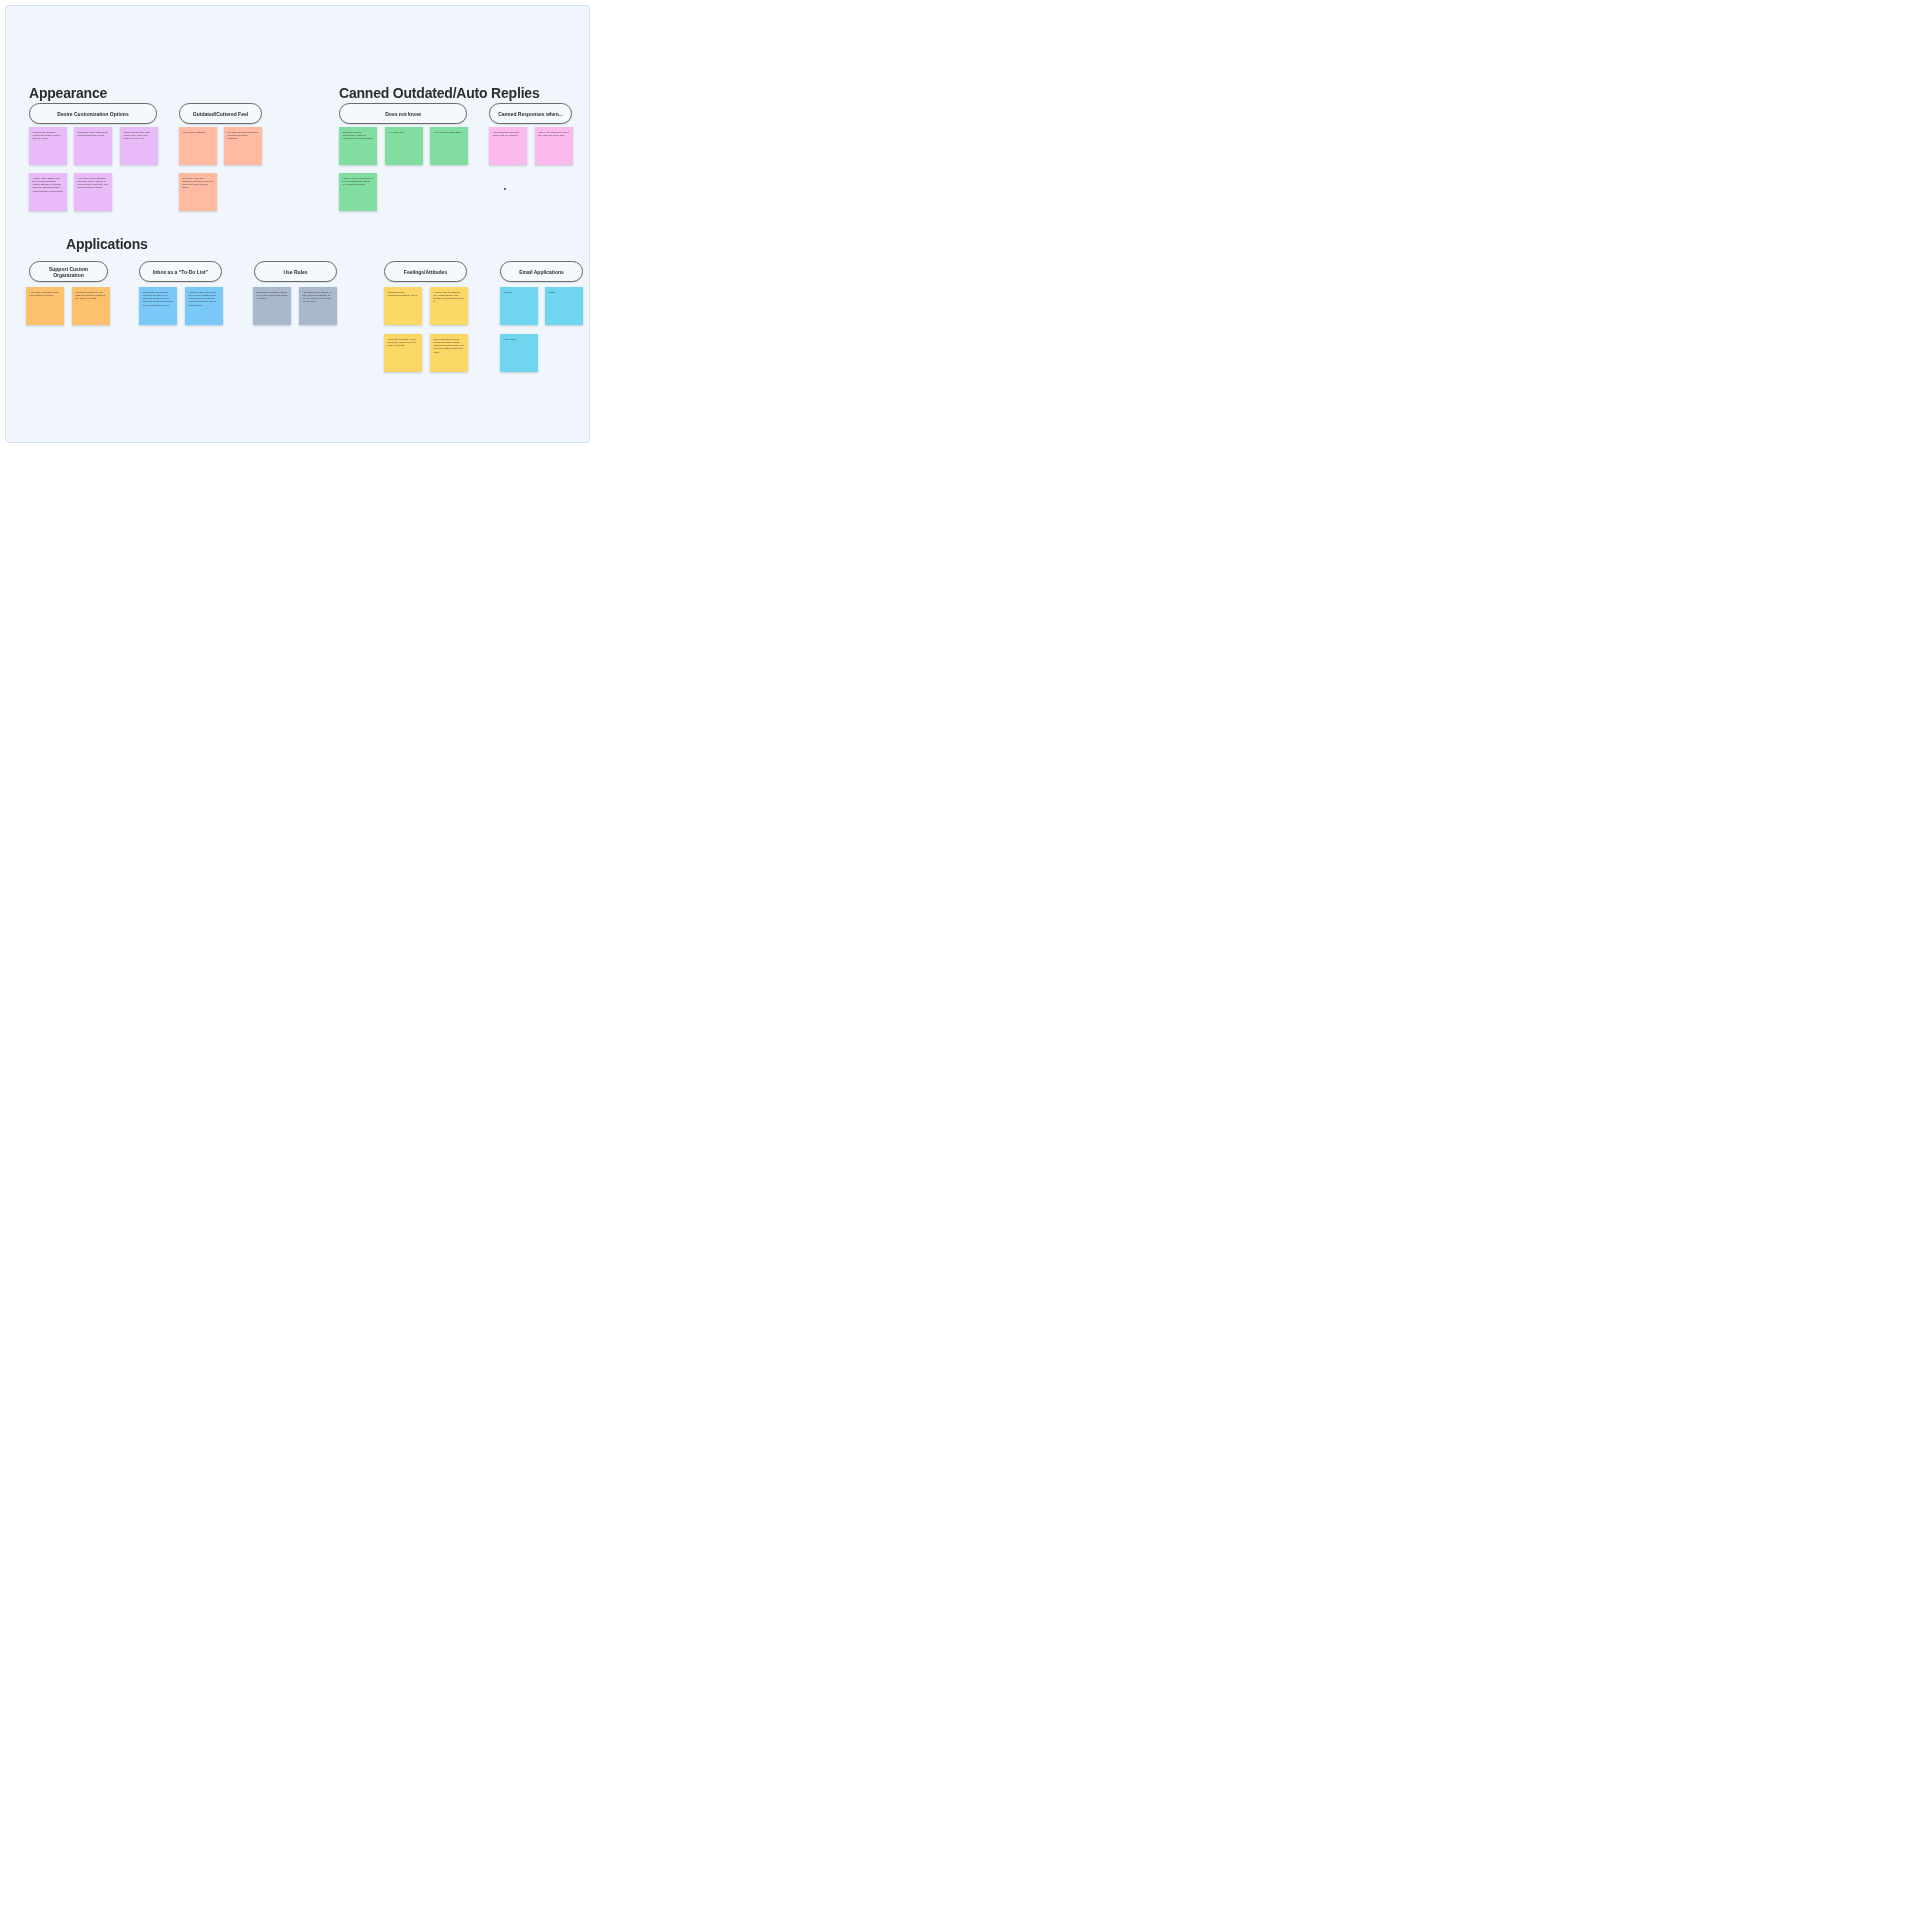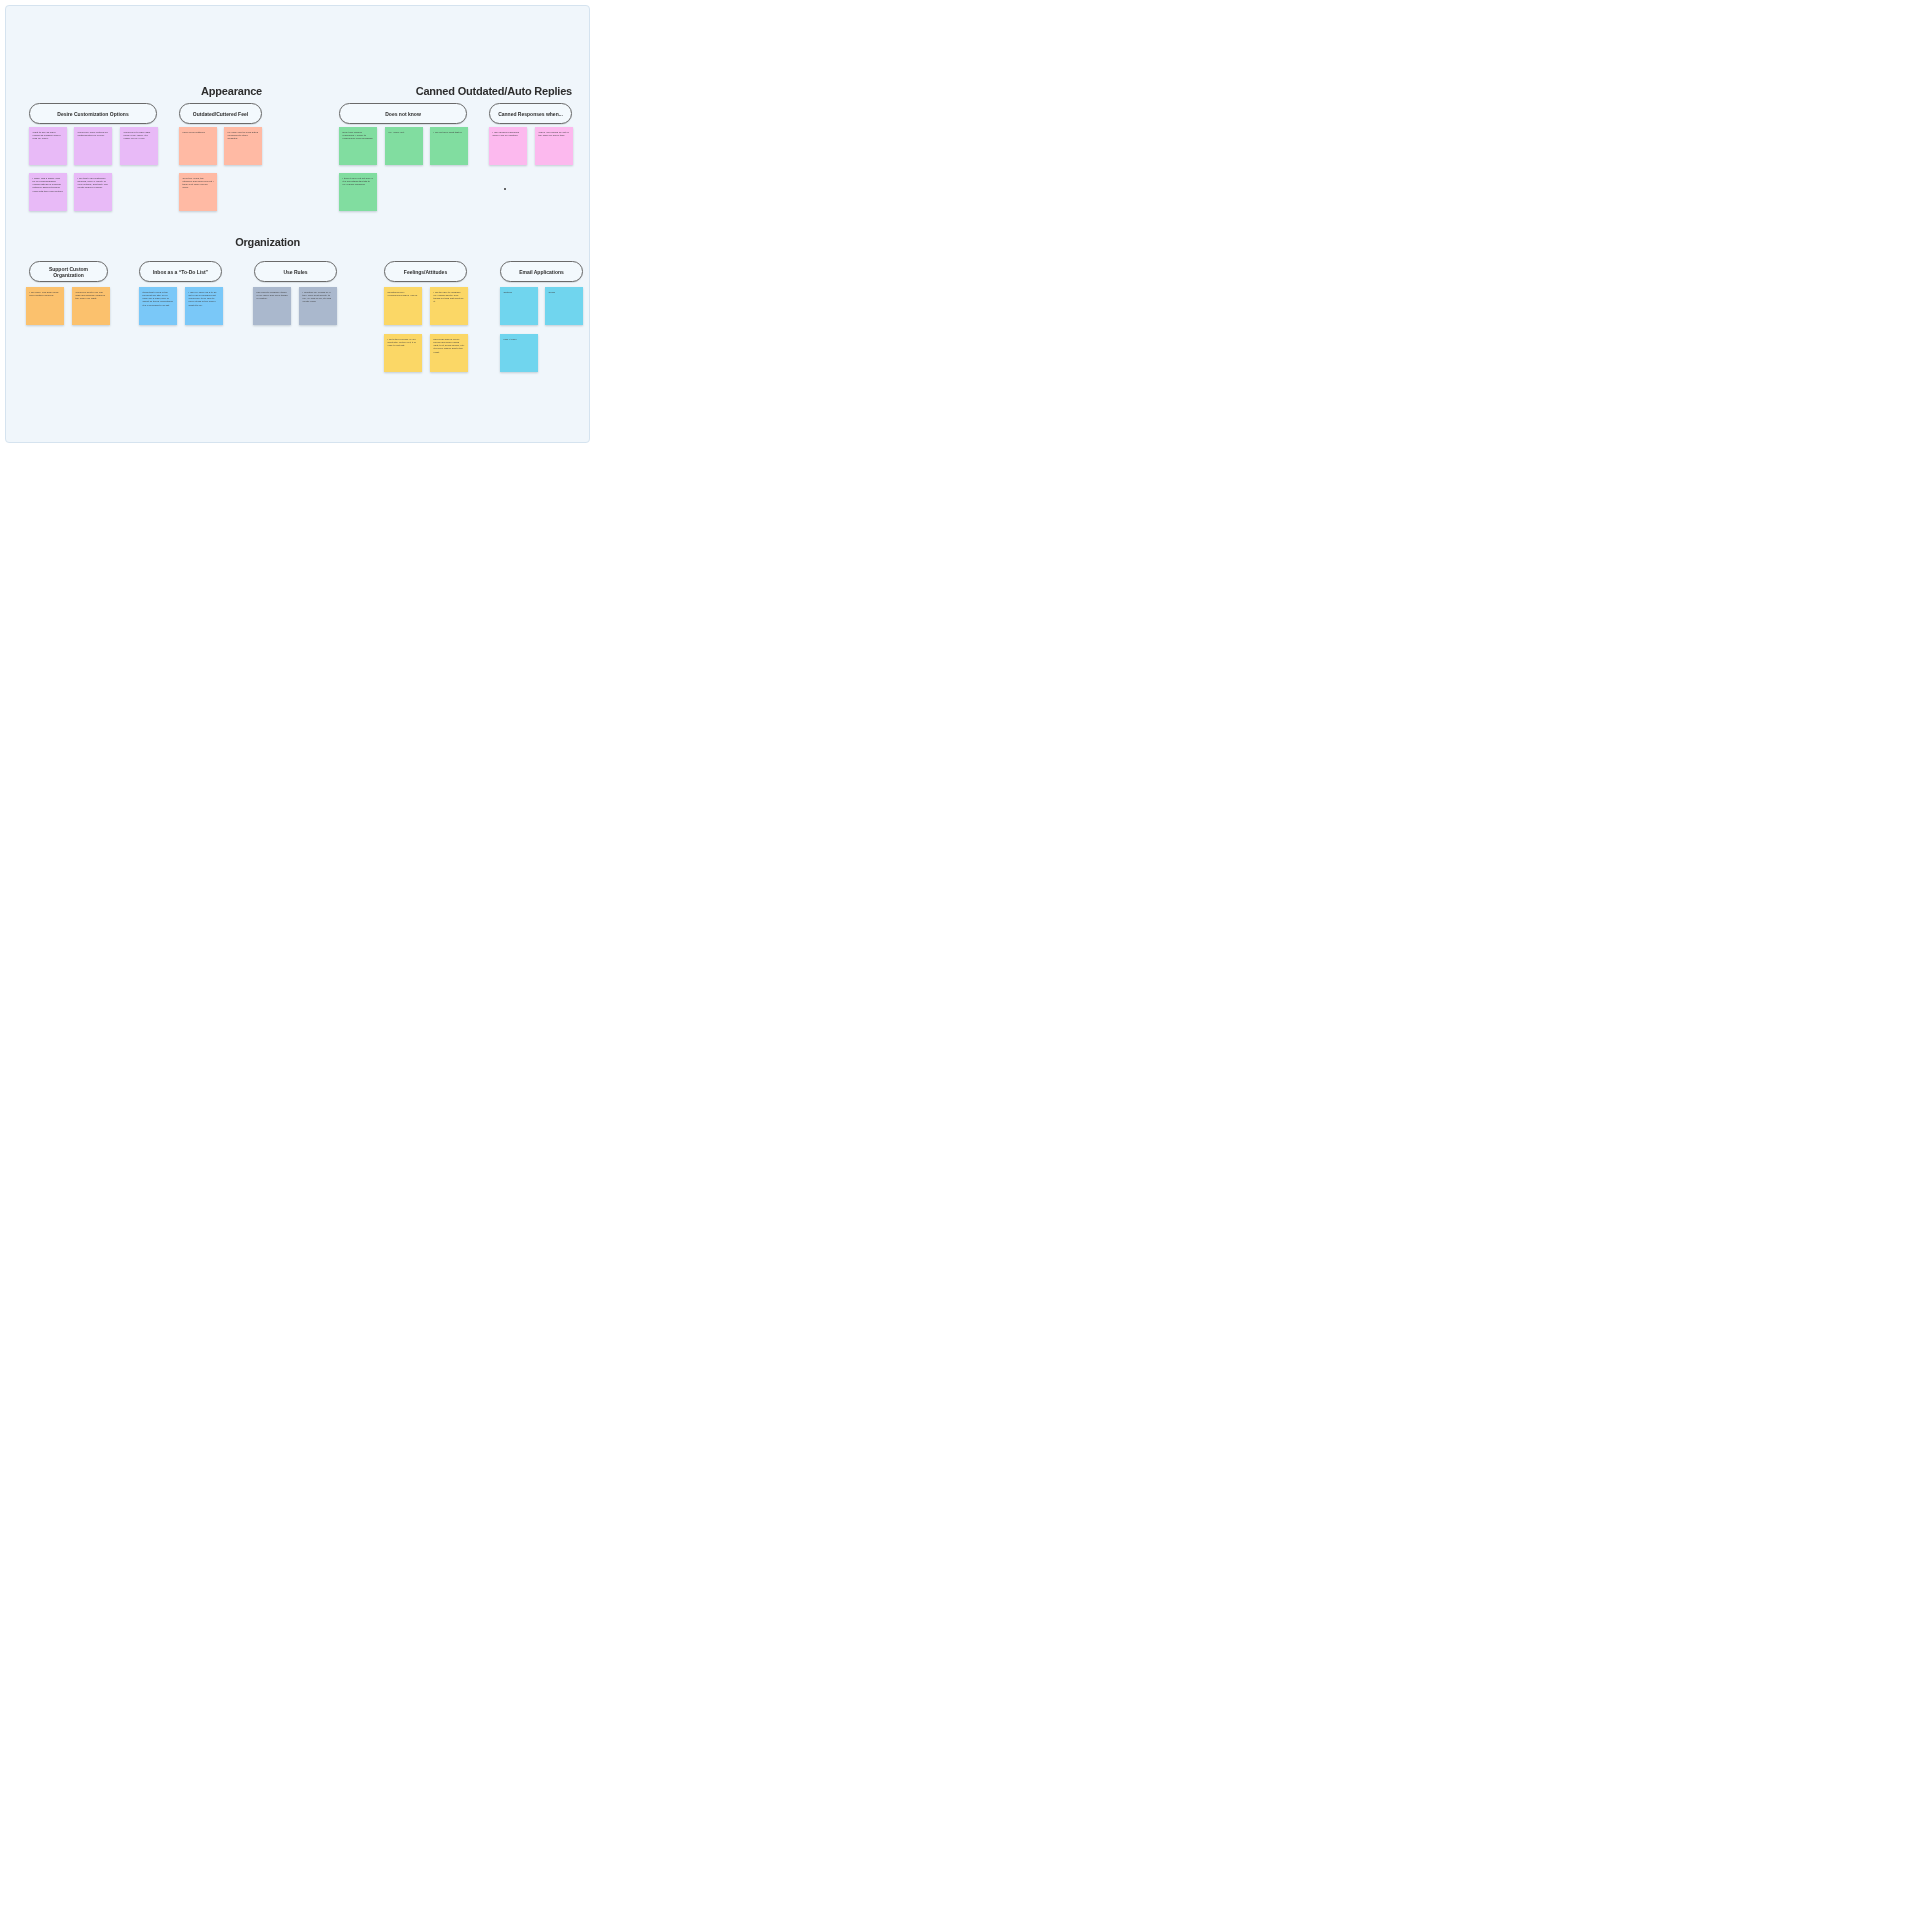--- a/index.html
+++ b/index.html
@@ -18,24 +18,24 @@
   }
   .board-frame {
     position: absolute;
     left: 5px; top: 5px; right: 5px; bottom: 5px;
     background: #f0f6fb;
     border: 0.8px solid #d5e3ef;
     border-radius: 3.9px;
   }
   .section-title {
     position: absolute;
-    font-size: 11px;
+    font-size: 14px;
     font-weight: 700;
     color: #2d2d2d;
-    text-align: right;
+    text-align: left;
     letter-spacing: -0.2px;
     white-space: nowrap;
   }
   .pill {
     position: absolute;
     height: 21px;
     border: 1px solid #6a6a6a;
     border-radius: 10.4px;
     background: #f3f9fd;
     display: flex;
@@ -69,21 +69,21 @@
   }
 </style>
 </head>
 <body>
 
 <div class="canvas">
   <div class="board-frame"></div>
 
   <div class="section-title" style="left:29px;top:85px;width:233px">Appearance</div>
   <div class="section-title" style="left:339px;top:85px;width:233px">Canned Outdated/Auto Replies</div>
-  <div class="section-title" style="left:66px;top:236px;width:234px">Organization</div>
+  <div class="section-title" style="left:66px;top:236px;width:234px">Applications</div>
 
   <div class="pill" style="left:29px;top:103px;width:128px">Desire Customization Options</div>
   <div class="pill" style="left:179px;top:103px;width:83px">Outdated/Cuttered Feel</div>
   <div class="pill" style="left:339px;top:103px;width:128px">Does not know</div>
   <div class="pill" style="left:489px;top:103px;width:83px">Canned Responses when...</div>
 
   <div class="pill" style="left:29px;top:261px;width:79px">Support Custom Organization</div>
   <div class="pill" style="left:139px;top:261px;width:83px">Inbox as a “To-Do List”</div>
   <div class="pill" style="left:254px;top:261px;width:83px">Use Rules</div>
   <div class="pill" style="left:384px;top:261px;width:83px">Feelings/Attitudes</div>

